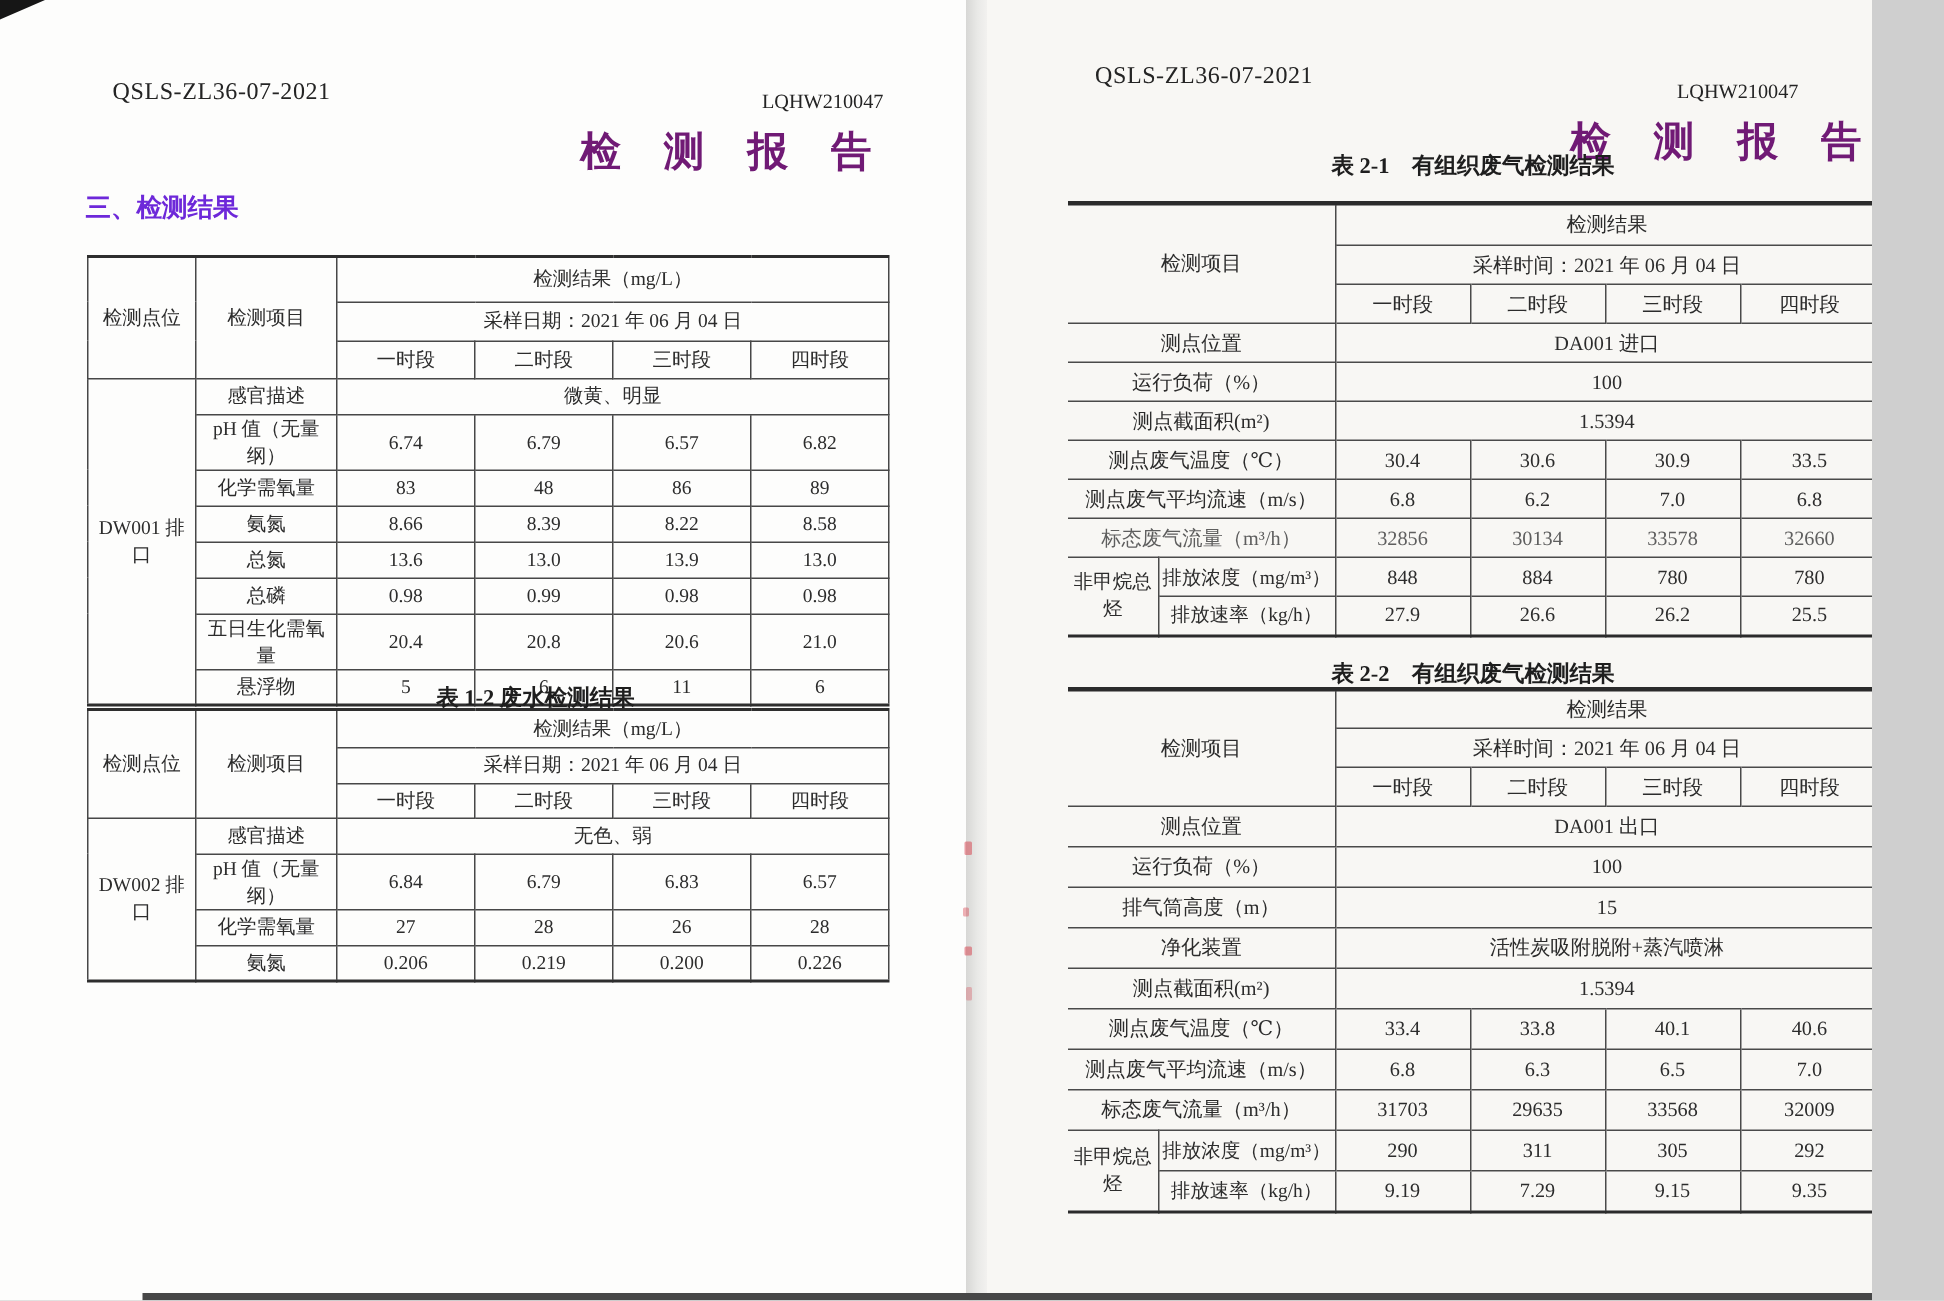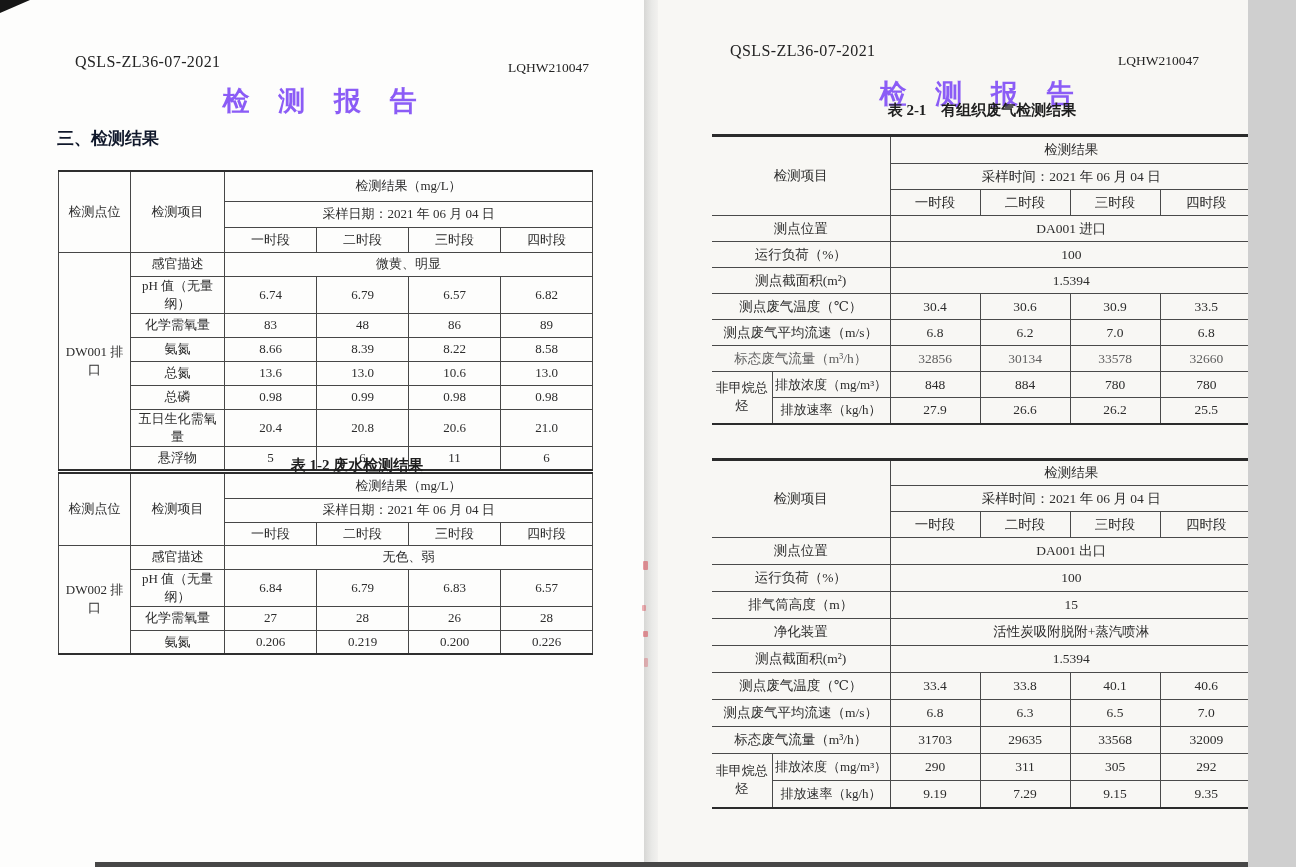--- a/index.html
+++ b/index.html
@@ -13,25 +13,25 @@
   .corner{position:absolute;left:0;top:0;width:0;height:0;
           border-top:13px solid #161616;border-right:30px solid transparent;z-index:6;}
   .bottom-strip{position:absolute;left:95px;bottom:0;width:1201px;height:5px;background:#474747;z-index:6;}
 
   .doc-code{position:absolute;font-size:16px;color:#242424;letter-spacing:.4px;}
   .page-left .doc-code{left:75px;top:53px;}
   .page-right .doc-code{left:72px;top:42px;}
   .report-no{position:absolute;font-size:13.5px;color:#242424;}
   .page-left .report-no{left:508px;top:60px;}
   .page-right .report-no{left:460px;top:53px;}
-  .report-title{position:absolute;margin:0;font-size:27px;font-weight:bold;color:#8b5cf6;
-                letter-spacing:11px;text-align:center;}
+  .report-title{position:absolute;margin:0;font-size:27px;font-weight:bold;color:#701a75;
+                letter-spacing:11px;text-align:right;}
   .page-left .report-title{left:58px;width:534px;top:83px;}
   .page-right .report-title{left:54px;width:540px;top:76px;}
-  .section{position:absolute;left:57px;top:127px;margin:0;font-size:17px;font-weight:bold;color:#0f172a;}
+  .section{position:absolute;left:57px;top:127px;margin:0;font-size:17px;font-weight:bold;color:#6d28d9;}
   .caption{position:absolute;text-align:center;font-weight:bold;font-size:15px;color:#1e1e1e;}
   .cap11{left:58px;width:534px;top:152px;}
   .cap12{left:58px;width:534px;top:456px;padding-left:32px;}
   .cap21{left:54px;width:540px;top:101px;}
   .cap22{left:54px;width:540px;top:440px;}
 
   table{border-collapse:collapse;table-layout:fixed;position:absolute;}
   td{text-align:center;vertical-align:middle;color:#2c2c2c;padding:0 2px;overflow:hidden;}
 
   
@@ -130,21 +130,21 @@
         <td>氨氮</td>
         <td>8.66</td>
         <td>8.39</td>
         <td>8.22</td>
         <td>8.58</td>
       </tr>
       <tr class="dr">
         <td>总氮</td>
         <td>13.6</td>
         <td>13.0</td>
-        <td>10.6</td>
+        <td>13.9</td>
         <td>13.0</td>
       </tr>
       <tr class="dr">
         <td>总磷</td>
         <td>0.98</td>
         <td>0.99</td>
         <td>0.98</td>
         <td>0.98</td>
       </tr>
       <tr class="dr">
@@ -295,20 +295,21 @@
       <tr>
         <td class="lb sub">排放速率（kg/h）</td>
         <td>27.9</td>
         <td class="vl">26.6</td>
         <td class="vl">26.2</td>
         <td class="vl">25.5</td>
       </tr>
       </tbody>
     </table>
 
+    <div class="caption cap22">表 2-2　有组织废气检测结果</div>
     <table class="gt t22">
       <colgroup>
           <col style="width:60px">
           <col style="width:118px">
           <col style="width:90px">
           <col style="width:90px">
           <col style="width:90px">
           <col style="width:92px">
         </colgroup>
       <tbody>

